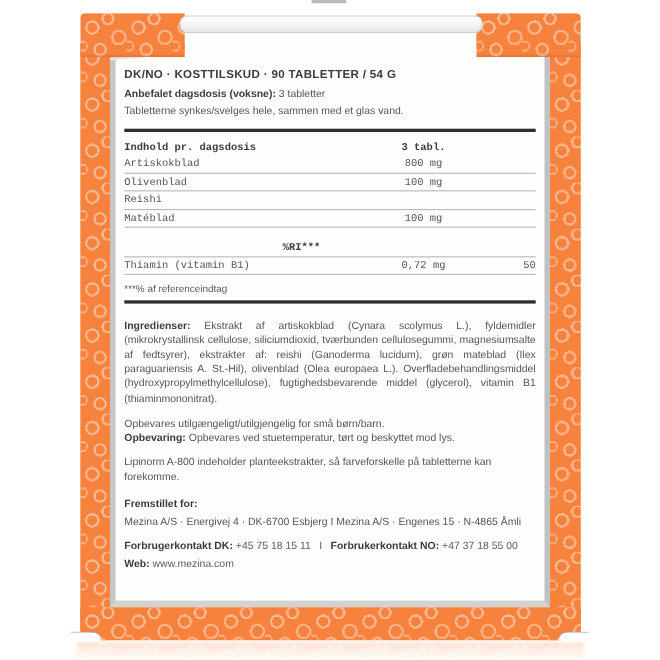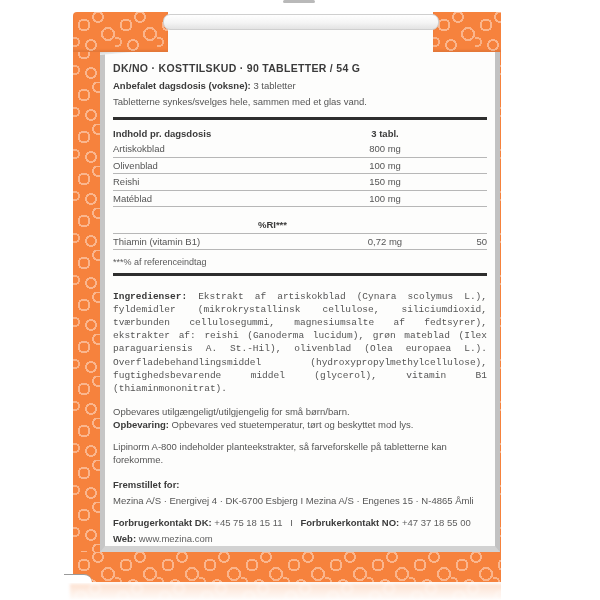--- a/index.html
+++ b/index.html
@@ -1,17 +1,17 @@
 <!DOCTYPE html>
 <html><head>
 <meta charset="utf-8">
 <style>
   html,body{margin:0;padding:0;background:#fff;}
   .stage{
-    position:relative;width:501px;height:600px;overflow:hidden;
+    position:relative;width:600px;height:600px;overflow:hidden;
     background:#ffffff;
     font-family:"Liberation Sans","DejaVu Sans",sans-serif;
     -webkit-font-smoothing:antialiased;
   }
   
   .pat{
     background-color:#f6823d;
     background-image:
       radial-gradient(circle at 11px 13px, rgba(255,255,255,0) 4.5px, rgba(255,255,255,.42) 4.5px, rgba(255,255,255,.42) 6.5px, rgba(255,255,255,0) 6.5px),
       radial-gradient(circle at 25px 5px,  rgba(255,255,255,0) 4px,   rgba(255,255,255,.42) 4px,   rgba(255,255,255,.42) 6px,   rgba(255,255,255,0) 6px),
@@ -65,29 +65,29 @@
     box-sizing:border-box;background:#fdfdfc;
     border-left:5px solid #c6c6c6;border-right:5px solid #c2c2c2;border-bottom:6px solid #d2d2d2;
     padding:46px 8px 0 8px;color:#555;font-size:9.5px;line-height:13px;
   }
   .b{font-weight:bold;color:#3b3b3b;}
   .hdr{font-size:10.5px;letter-spacing:.3px;}
   .mt8{margin-top:4px;} .mt4{margin-top:4px;} .mt6{margin-top:6px;}
   .mt9{margin-top:9px;} .mt10{margin-top:10px;} .mt12{margin-top:12px;}
   .mt14{margin-top:14px;} .mt16{margin-top:16px;} .mt3{margin-top:3px;}
   .rule-thick{height:2.5px;background:#2e2e2e;}
-  .trow{display:flex;align-items:center;border-bottom:1px solid #b7b7b7;padding:1px 0 1.5px 0;}
+  .trow{display:flex;align-items:center;border-bottom:1px solid #b7b7b7;padding:1px 0 1.5px 0;font-family:Liberation Mono, monospace;}
   .trow.nb{border-bottom:none;}
   .tname{flex:1;}
   .tval{width:144px;text-align:center;}
   .tri{width:30px;text-align:right;}
   .thead{font-weight:bold;color:#3b3b3b;}
   .foot{font-size:9px;color:#5a5a5a;}
   .par{text-align:justify;line-height:14.5px;}
-  .ing{text-align:justify;line-height:13.2px;font-family:Liberation Mono, monospace;}
+  .ing{text-align:justify;line-height:13.2px;}
   .sep{padding:0 5px;color:#5a5a5a;}
   .ph{color:#5e5e5e;}
 </style>
 </head>
 <body>
 
 <div class="stage">
 
   <div class="reflection pat"></div>
   <div class="reflection-fade"></div>
@@ -114,21 +114,20 @@
       <div class="tval">800 mg</div>
       <div class="tri"></div>
     </div>
     <div class="trow">
       <div class="tname">Olivenblad</div>
       <div class="tval">100 mg</div>
       <div class="tri"></div>
     </div>
     <div class="trow">
       <div class="tname">Reishi</div>
-      <div class="tval">150 mg</div>
       <div class="tri"></div>
     </div>
     <div class="trow">
       <div class="tname">Matéblad</div>
       <div class="tval">100 mg</div>
       <div class="tri"></div>
     </div>
 
     <div class="trow mt10">
       <div class="tval"></div>

